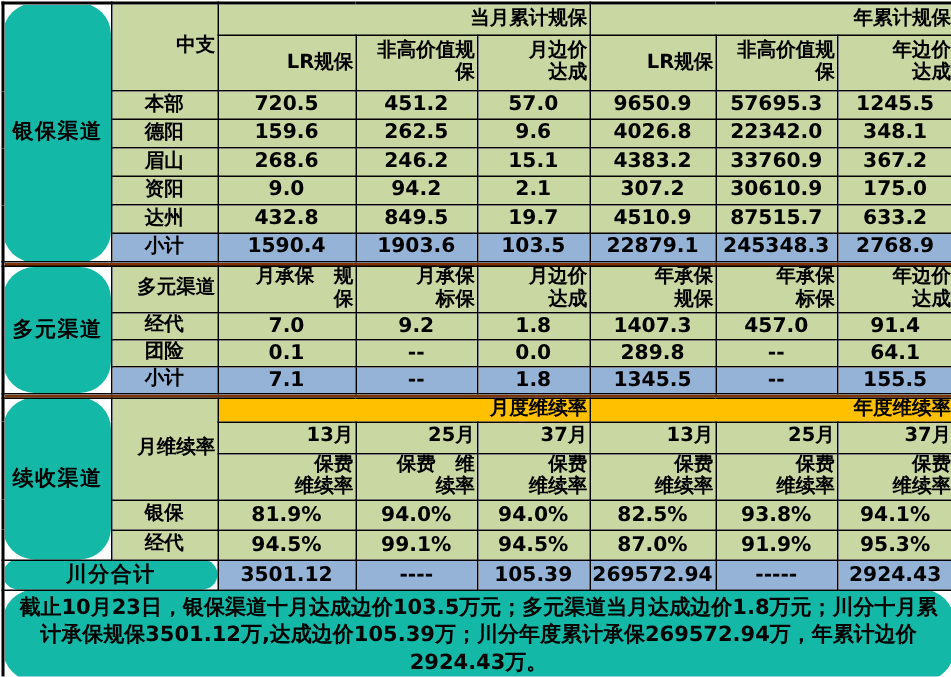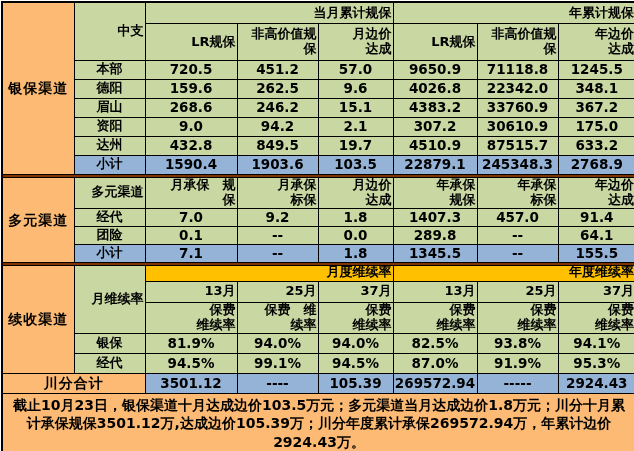--- a/index.html
+++ b/index.html
@@ -1,30 +1,30 @@
 <!DOCTYPE html>
 <html><head>
 <meta charset="utf-8">
 <style>
   html,body{margin:0;padding:0;background:#ffffff;width:634px;height:451px;overflow:hidden;}
   body{font-family:"DejaVu Sans","Liberation Sans",sans-serif;font-weight:bold;color:#000;}
   .sheet{margin:1px;width:630px;}
   table{border-collapse:collapse;table-layout:fixed;width:630px;border:2px solid #000;}
   td{border:1px solid #000;text-align:center;vertical-align:middle;padding:0 1px;
      font-size:13px;font-weight:bold;white-space:pre-line;line-height:1.15;overflow:hidden;}
-  .peach{background:#fdba74;}
+  .peach{background:#14b8a6;border-radius:21px;}
   .green{background:#C9D7A3;}
   .blue{background:#95B3D7;margin-left:32px;}
   .orange{background:#FFC000;font-family:Liberation Mono, monospace;}
   .chan{font-size:14px;letter-spacing:1px;}
   .divrow td{height:2px;background:#7F3300;border-left:none;border-right:none;padding:0;line-height:0;}
   .num{font-size:13.5px;}
   .hdr{font-size:13px;text-align:right;}
   .summary{font-size:14px;line-height:1.32;padding:2px 4px;text-align:center;}
-  .tall{height:36px;} .mid{height:34px;} .r20{height:20px;} .r18{height:18px;font-family:Liberation Mono, monospace;}
+  .tall{height:36px;} .mid{height:34px;} .r20{height:20px;} .r18{height:18px;}
   .r17{height:17px;} .r24{height:24px;} .r30{height:30px;} .r19{height:19px;text-align:center;} .rsum{height:54px;}
 </style>
 </head>
 <body>
 
 <div class="sheet">
 <table>
   <colgroup>
     <col style="width:72px">
         <col style="width:71px">
@@ -54,21 +54,21 @@
 保</td>
     <td class="green hdr">年边价
 达成</td>
   </tr>
   <tr>
     <td class="green r18">本部</td>
     <td class="green num">720.5</td>
     <td class="green num">451.2</td>
     <td class="green num">57.0</td>
     <td class="green num">9650.9</td>
-    <td class="green num">71118.8</td>
+    <td class="green num">57695.3</td>
     <td class="green num">1245.5</td>
   </tr>
   <tr>
     <td class="green r18">德阳</td>
     <td class="green num">159.6</td>
     <td class="green num">262.5</td>
     <td class="green num">9.6</td>
     <td class="green num">4026.8</td>
     <td class="green num">22342.0</td>
     <td class="green num">348.1</td>

